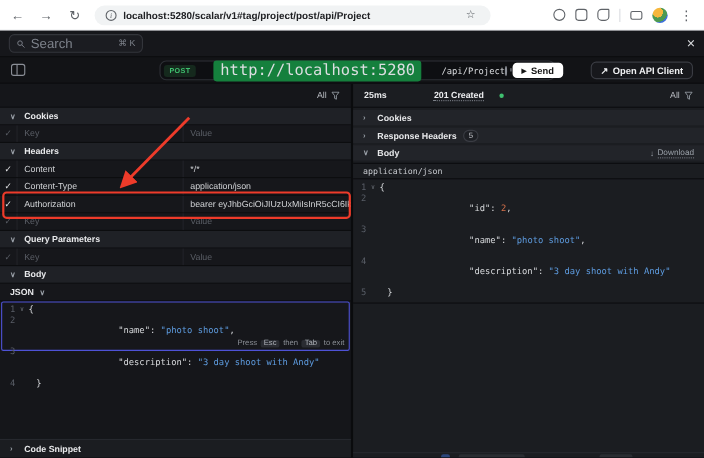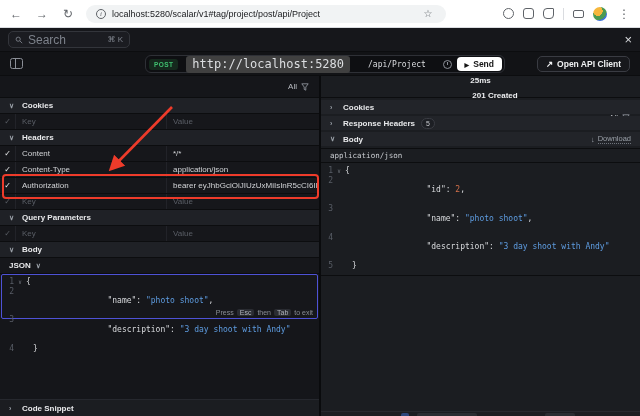--- a/index.html
+++ b/index.html
@@ -4,41 +4,41 @@
 <style>
   * { margin:0; padding:0; box-sizing:border-box; }
   body { width:640px; height:416px; font-family:"Liberation Sans", sans-serif; background:#101114; }
   .screen { position:relative; width:640px; height:416px; overflow:hidden; }
 
   
   .chrome { height:28px; background:#ffffff; display:flex; align-items:center; padding:0 8px; gap:10px; border-bottom:1px solid #dadce0; }
   .nav-ic { color:#5f6368; font-size:12px; width:16px; text-align:center; line-height:16px; }
   .url-pill { flex:1; max-width:360px; height:18px; background:#f1f3f4; border-radius:9px; display:flex; align-items:center; gap:6px; padding:0 10px; }
   .info-ic { width:10px; height:10px; border:1px solid #5f6368; border-radius:50%; color:#5f6368; font-size:7px; line-height:9px; text-align:center; font-style:italic; font-family:"Liberation Serif",serif; }
-  .url-text { font-size:9px; color:#202124; white-space:nowrap; overflow:hidden; }
+  .url-text { font-size:9px; color:#202124; white-space:nowrap; overflow:hidden;font-weight:bold; }
   .chrome-right { margin-left:auto; display:flex; align-items:center; gap:9px; }
   .ext-ic { width:11px; height:11px; border:1.5px solid #5f6368; border-radius:3px; }
   .ext-ic.round { border-radius:50%; }
   .chrome-sep { width:1px; height:12px; background:#dadce0; }
   .avatar { width:14px; height:14px; border-radius:50%; background:radial-gradient(circle at 35% 30%, #f6b73c 0 35%, #4c9a52 36% 65%, #3d6fd8 66% 100%); }
 
   
   .app { position:absolute; top:28px; left:0; right:0; bottom:0; background:#101114; display:flex; flex-direction:column; }
   .topbar { height:24px; background:#16171b; border-bottom:1px solid #0c0d0f; display:flex; align-items:center; padding:0 8px; }
   .searchbox { width:122px; height:17px; border:1px solid #33353b; border-radius:5px; background:#1b1c21; display:flex; align-items:center; gap:5px; padding:0 6px; color:#7d828b; }
   .searchbox .ph { font-size:12px; }
   .searchbox .kbd { margin-left:auto; font-size:8px; color:#7d828b; }
   .close-x { margin-left:auto; color:#d9dbde; font-size:13px; line-height:13px; }
 
   .reqbar { height:24px; background:#121316; border-bottom:1px solid #0c0d0f; display:flex; align-items:center; padding:0 10px; position:relative; }
   .sidebar-toggle { width:13px; height:11px; border:1.2px solid #8b8f97; border-radius:2.5px; position:relative; }
   .sidebar-toggle::after { content:""; position:absolute; left:3.5px; top:0; bottom:0; width:1.2px; background:#8b8f97; }
   .addrbar { position:absolute; left:145px; width:360px; height:18px; top:3px; background:#0e0f12; border:1px solid #2e3036; border-radius:6px; display:flex; align-items:center; padding:0 2px 0 3px; }
   .method-badge { background:#15291d; color:#3fc06f; font-weight:bold; font-size:6.5px; letter-spacing:.4px; padding:2px 5px; border-radius:3px; }
-  .server-chip { background:#404040; color:#dcdee1; font-family:"DejaVu Sans Mono",monospace; font-size:12px; padding:1.5px 6px; border-radius:3px; margin-left:8px; }
+  .server-chip { background:#15803d; color:#dcdee1; font-family:"DejaVu Sans Mono",monospace; font-size:14px; padding:1.5px 6px; border-radius:3px; margin-left:16px; }
   .path-text { color:#dcdee1; font-family:"DejaVu Sans Mono",monospace; font-size:8px; margin-left:18px; flex:1; }
   .clock-ic { width:9px; height:9px; border:1px solid #8b8f97; border-radius:50%; position:relative; margin-right:5px; }
   .clock-ic::after { content:""; position:absolute; left:3.5px; top:1.5px; width:1px; height:3px; background:#8b8f97; }
   .send-btn { background:#ffffff; color:#141414; font-weight:bold; font-size:8.5px; height:14px; border-radius:4px; display:flex; align-items:center; gap:4px; padding:0 8px; }
   .send-btn .play { font-size:6px; }
   .open-api { margin-left:auto; border:1px solid #3a3c43; border-radius:5px; height:16px; display:flex; align-items:center; gap:4px; padding:0 8px; color:#f0f1f3; font-weight:bold; font-size:8.5px; background:#17181c; }
 
   .main { flex:1; display:flex; min-height:0; }
   .panel-left { width:321px; background:#15161a; border-right:2px solid #0a0b0d; display:flex; flex-direction:column; }
   .panel-right { flex:1; background:#1b1d21; display:flex; flex-direction:column; }
@@ -64,21 +64,21 @@
   .tok-k { color:#d8dadd; }
   .tok-s { color:#5e9ce0; }
   .tok-n { color:#d4704a; }
   .hint { position:absolute; right:4px; bottom:2px; font-family:"Liberation Sans",sans-serif; font-size:7px; color:#8a8e95; display:flex; gap:3px; align-items:center; }
   .hint .kpill { background:#2a2c32; border-radius:2px; padding:0 3px; color:#aeb2b9; }
 
   .left-spacer { flex:1; }
   .code-snippet { height:17px; border-top:1px solid #26282e; background:#1b1d21; display:flex; align-items:center; gap:6px; padding:0 9px; color:#e8e9eb; font-weight:bold; font-size:8px; }
 
   
-  .rhead { height:22px; border-bottom:1px solid #0c0d0f; display:flex; align-items:center; padding:0 10px; gap:6px;flex-direction:column; }
+  .rhead { height:22px; border-bottom:1px solid #0c0d0f; display:flex; align-items:center; padding:0 10px; gap:14px; }
   .rtime { color:#e8e9eb; font-weight:bold; font-size:8px; }
   .rstatus { color:#ecedef; font-weight:bold; font-size:8px; border-bottom:1px dotted #7b7f87;margin-left:29px; }
   .dot { width:4px; height:4px; border-radius:50%; background:#3fc06f; }
   .rfilter { margin-left:auto; display:flex; align-items:center; gap:4px; color:#b9bcc2; font-size:8px; }
   .rsection { height:14px; background:#222429; margin-top:2px; display:flex; align-items:center; gap:6px; padding:0 9px; color:#e8e9eb; font-weight:bold; font-size:8px; }
   .badge { border:1px solid #3a3c43; background:#1d1f24; border-radius:7px; font-size:7px; font-weight:normal; color:#c9cbd0; padding:0 4px; line-height:9px; }
   .dl { margin-left:auto; display:flex; gap:3px; align-items:center; color:#9aa0a8; font-weight:normal; font-size:7.5px; }
   .dl .lbl { border-bottom:1px dotted #6e737b; }
   .ctype-row { height:15px; border-top:1px solid #0c0d0f; border-bottom:1px solid #0c0d0f; margin-top:2px; display:flex; align-items:center; padding:0 9px; color:#c9ccd1; font-family:"DejaVu Sans Mono",monospace; font-size:7.5px; background:#1b1d21; }
   .rcode { padding:3px 0 4px; border-bottom:1px solid #0c0d0f; font-family:"DejaVu Sans Mono",monospace; font-size:8px; }

